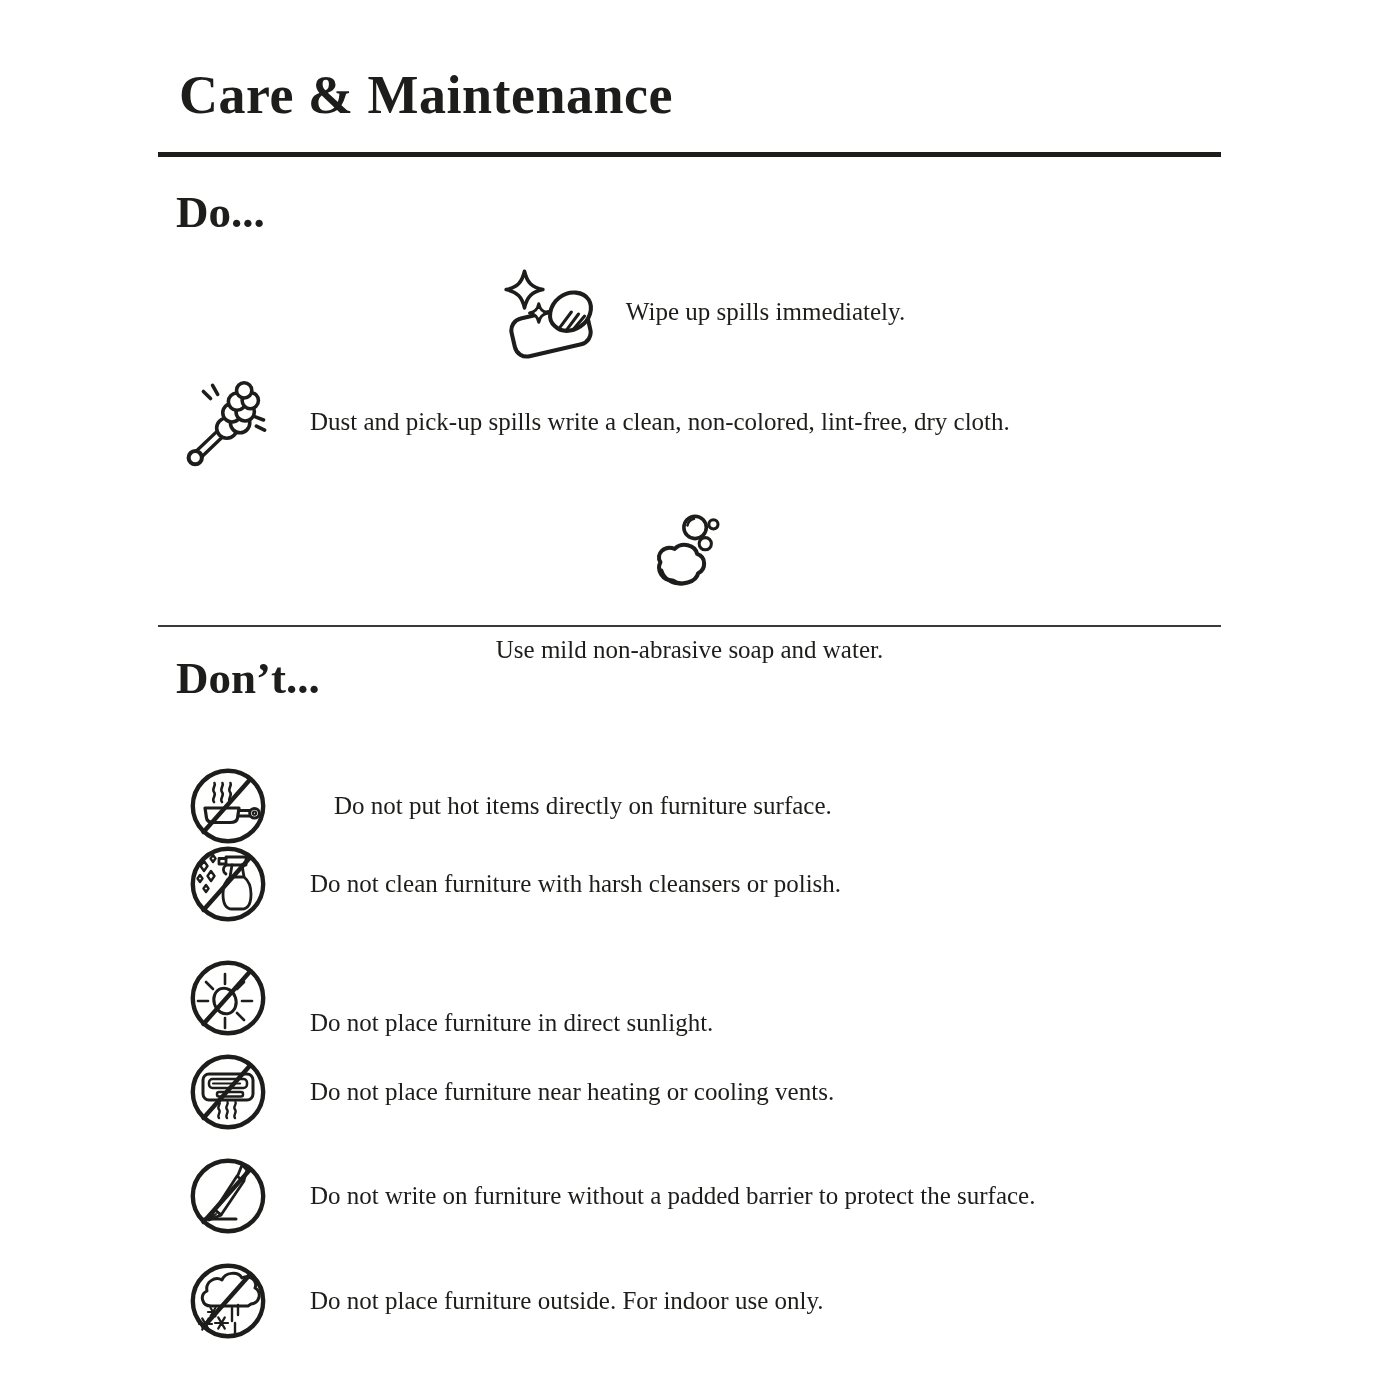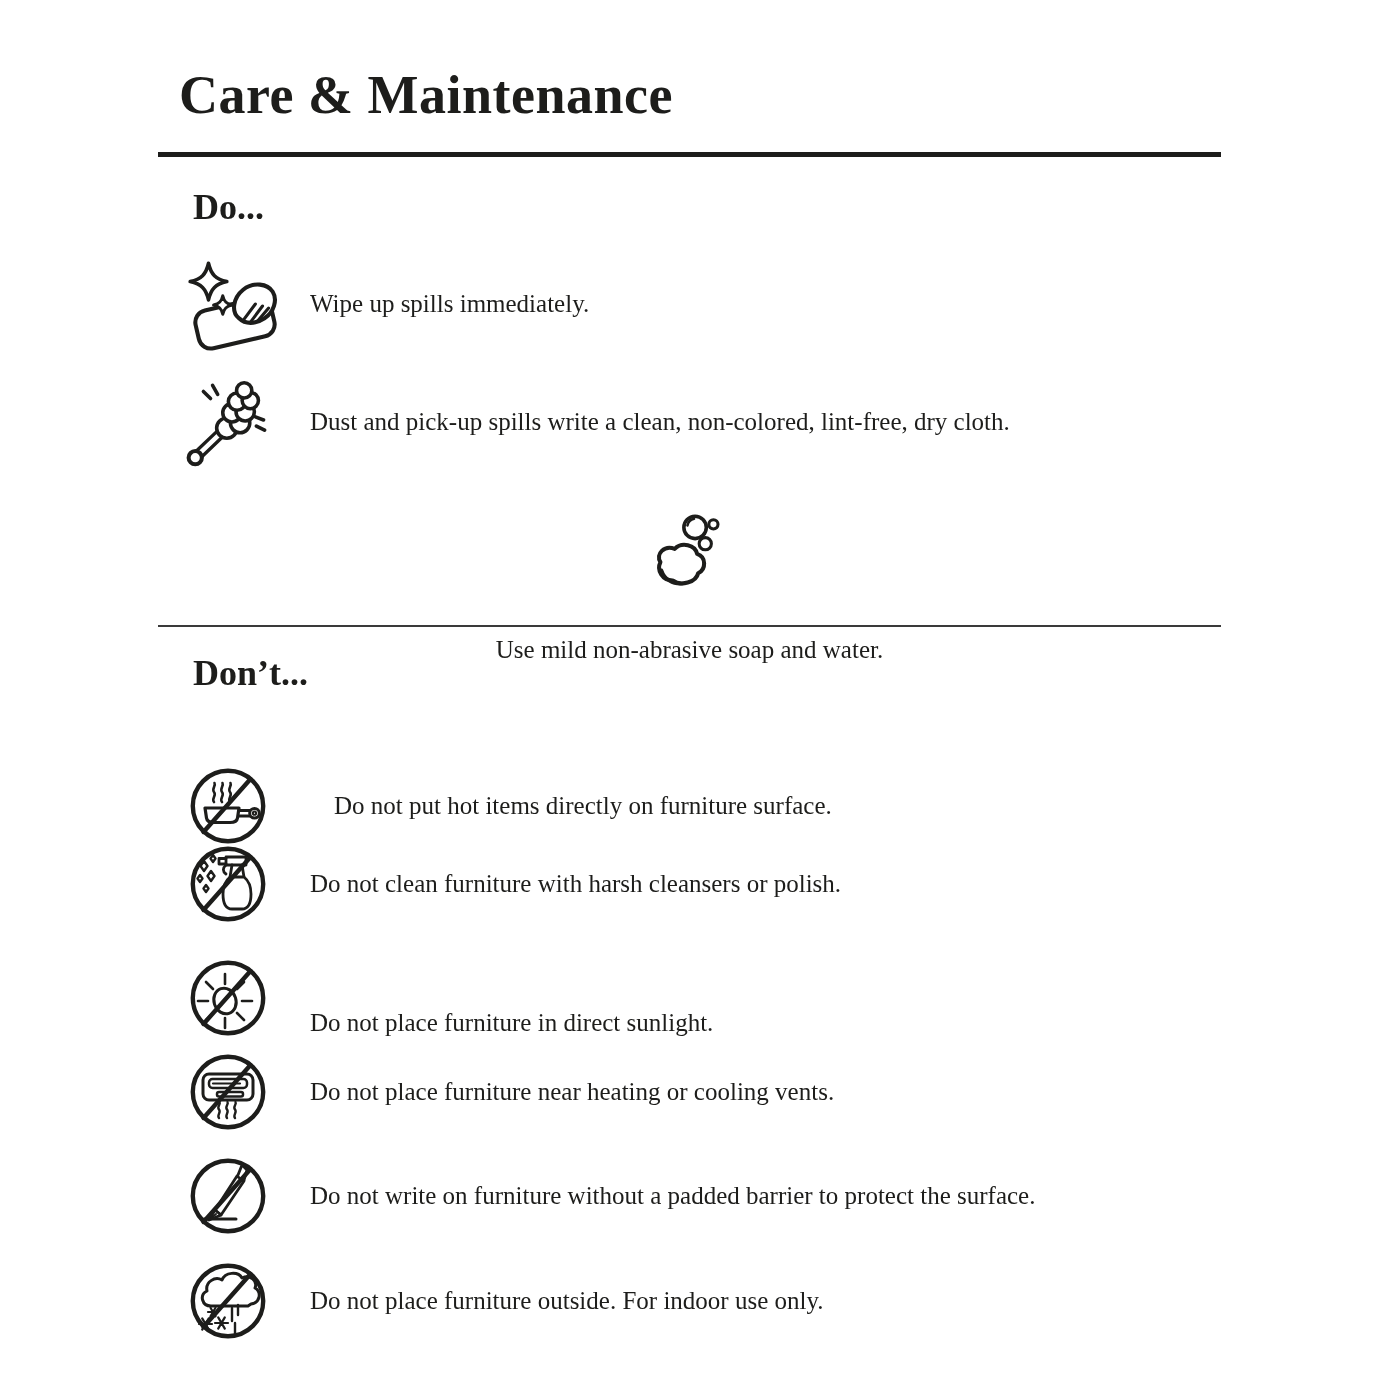--- a/index.html
+++ b/index.html
@@ -18,39 +18,39 @@
   }
   .rule-thick{
     position:absolute;left:158px;top:152px;
     width:1063px;height:5px;background:#1d1d1b;
   }
   .rule-thin{
     position:absolute;left:158px;top:625px;
     width:1063px;height:2px;background:#3a3a3a;
   }
   .section-heading{
-    position:absolute;left:193px;
-    font-size:36px;font-weight:bold;white-space:nowrap;
+    position:absolute;left:176px;
+    font-size:45px;font-weight:bold;white-space:nowrap;
   }
   .do-heading{top:186px;}
   .dont-heading{top:652px;}
   .row{
     position:absolute;left:158px;width:1063px;height:100px;
     display:flex;align-items:center;
   }
   .icon-cell{
     flex:0 0 152px;width:152px;
     display:flex;align-items:center;
     box-sizing:border-box;padding-left:24px;
   }
   .dont .icon-cell{padding-left:30px;}
   .item-text{
     font-size:25px;line-height:1.25;white-space:nowrap;
   }
-  .do-row-1{top:254px;}
+  .do-row-1{top:262px;justify-content:center;}
   .do-row-2{top:372px;}
   .do-row-3{top:482px;flex-direction:column;}
   .dont-row-1{top:756px;gap:24px;}
   .dont-row-2{top:834px;}
   .dont-row-3{top:938px;align-items:flex-end;}
   .dont-row-4{top:1042px;}
   .dont-row-5{top:1146px;}
   .dont-row-6{top:1251px;}
   svg{display:block;}
 </style>

